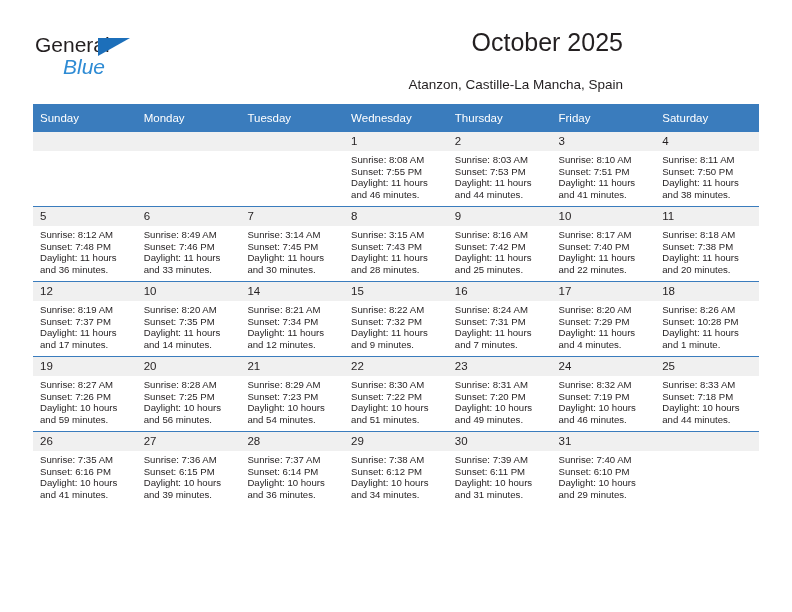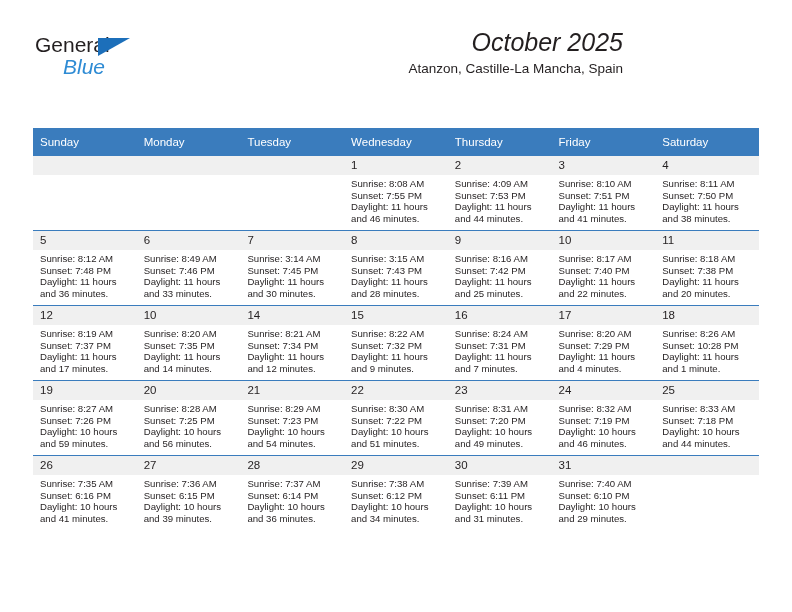--- a/index.html
+++ b/index.html
@@ -70,39 +70,37 @@
     position: absolute;
     right: 0;
     top: 0;
     text-align: right;
   }
   .cal-title {
     font-size: 25px;
     color: #231f20;
     line-height: 1.15;
     white-space: nowrap;
-    font-style: italic;
   }
   .cal-subtitle {
-    margin-top: 4px;
+    margin-top: 20px;
     font-size: 13.5px;
     color: #231f20;
     line-height: 1.15;
     white-space: nowrap;
   }
 
   
   .calendar {
     position: absolute;
     left: 33px;
     top: 104px;
     width: 726px;
     border-collapse: collapse;
     table-layout: fixed;
-    margin-top: 24px;
   }
   .calendar th {
     background: #3a7cbd;
     color: #ffffff;
     font-size: 11.5px;
     font-weight: normal;
     text-align: left;
     padding: 5px 0 5px 7px;
     height: 18px;
     border: none;
@@ -207,21 +205,21 @@
             <div class="cell-lines">
               <div>Sunrise: 8:08 AM</div>
               <div>Sunset: 7:55 PM</div>
               <div>Daylight: 11 hours</div>
               <div>and 46 minutes.</div>
             </div>
           </td>
           <td>
             <span class="daynum">2</span>
             <div class="cell-lines">
-              <div>Sunrise: 4:09 AM</div>
+              <div>Sunrise: 8:03 AM</div>
               <div>Sunset: 7:53 PM</div>
               <div>Daylight: 11 hours</div>
               <div>and 44 minutes.</div>
             </div>
           </td>
           <td>
             <span class="daynum">3</span>
             <div class="cell-lines">
               <div>Sunrise: 8:10 AM</div>
               <div>Sunset: 7:51 PM</div>

